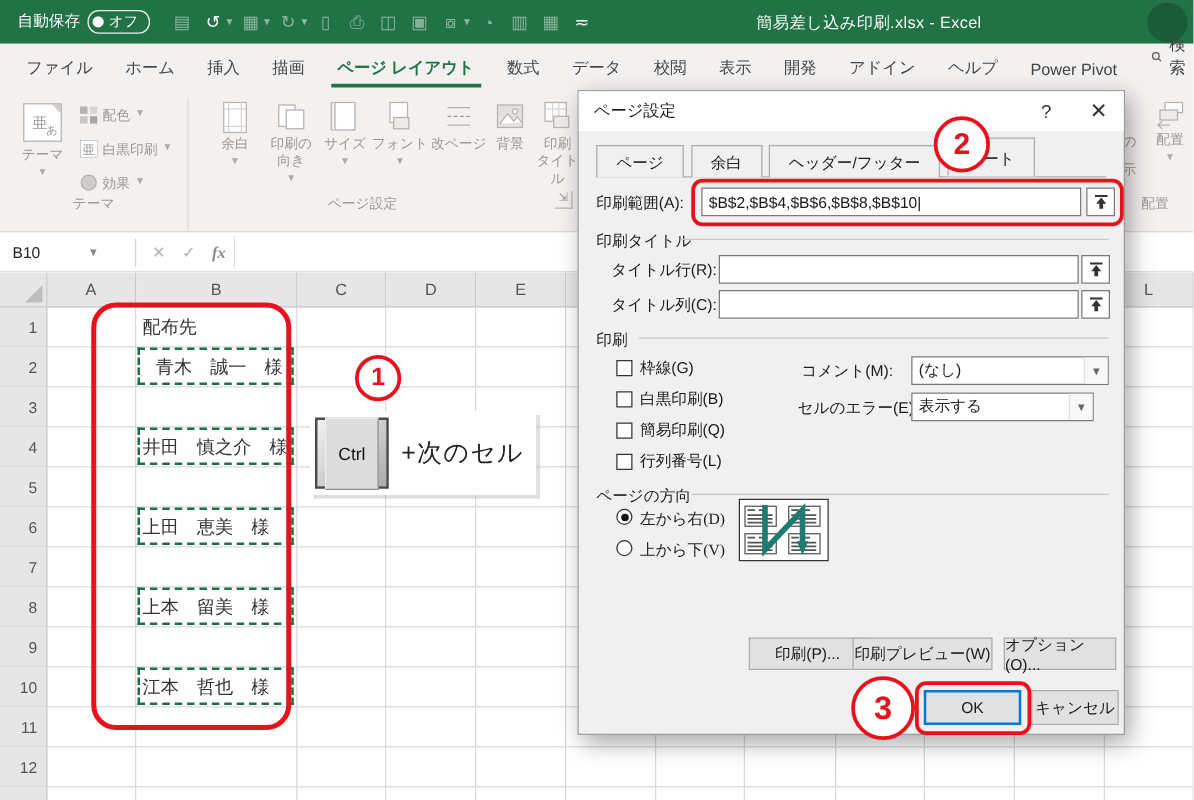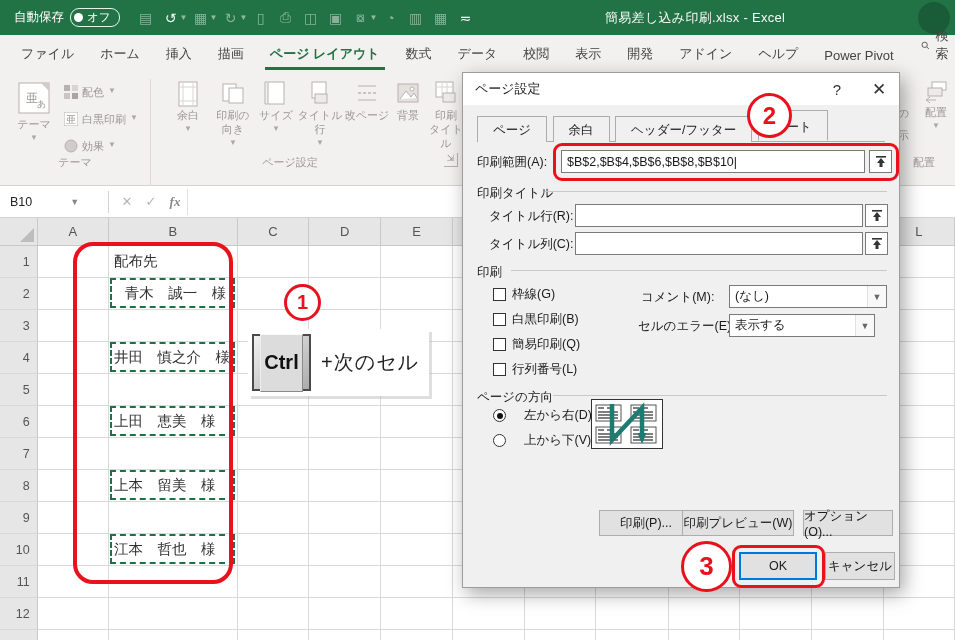--- a/index.html
+++ b/index.html
@@ -70,21 +70,21 @@
 
   
   .red-rect { position:absolute; left:73px; top:242px; width:160px; height:342px; border:4px solid #E8111C; border-radius:20px; z-index:30; }
   .num-circle { position:absolute; background:#fff; border:3px solid #E8111C; border-radius:50%; color:#E8111C;
     font-weight:bold; display:flex; align-items:center; justify-content:center; z-index:120; }
   .ctrl-panel { position:absolute; left:248px; top:329px; width:181px; height:67px; background:#fff;
     box-shadow:3px 3px 0 rgba(185,185,185,.45); display:flex; align-items:center; z-index:25; }
   .keycap { width:59px; height:57px; margin-left:4px; border:2px solid #4a4a4a;
     background:linear-gradient(135deg,#f2f2f2,#ababab); display:flex; align-items:center; justify-content:center; }
   .keycap-inner { width:43px; height:58px; background:#dcdcdc; border:1px solid #8a8a8a; border-top-color:#f8f8f8; border-left-color:#eee;
-    display:flex; align-items:center; justify-content:center; font-weight:bold; font-size:20px; color:#111; }
+    display:flex; align-items:center; justify-content:center; font-weight:normal; font-size:14px; color:#111; }
   .ctrl-hint { font-size:20px; color:#222; margin-left:10px; letter-spacing:1px; }
 
   
   .dialog { position:absolute; left:462px; top:72px; width:438px; height:516px; background:#F0F0F0;
     border:1px solid #9c9c9c; box-shadow:4px 6px 18px rgba(0,0,0,.35); z-index:50; font-size:12.5px; color:#1a1a1a; }
   .dlg-title { position:absolute; left:0; top:0; width:100%; height:32px; background:#fff;
     display:flex; align-items:center; padding-left:12px; font-size:13px; }
   .dlg-btn { position:absolute; top:0; width:36px; height:32px; display:flex; align-items:center; justify-content:center;
     font-size:15px; color:#333; }
   .dlg-help { right:44px; } .dlg-close { right:2px; font-size:17px; }
@@ -97,21 +97,21 @@
     padding-left:5px; font-size:12.5px; overflow:hidden; white-space:nowrap; }
   .refedit { position:absolute; width:23px; height:23px; background:#fff; border:1px solid #7A7A7A;
     display:flex; align-items:center; justify-content:center; }
   .group-line { position:absolute; height:1px; background:#C8C8C8; }
   .chk { position:absolute; display:flex; align-items:center; gap:6px; }
   .chk-box { width:13px; height:13px; border:1px solid #333; background:#fff; }
   .combo { position:absolute; height:23px; background:#fff; border:1px solid #7A7A7A; display:flex; align-items:center; }
   .combo-text { flex:1; padding-left:5px; white-space:nowrap; }
   .combo-arrow { width:19px; height:100%; display:flex; align-items:center; justify-content:center; color:#666;
     border-left:1px solid #E0E0E0; background:#F8F8F8; font-size:9px; }
-  .radio { position:absolute; display:flex; align-items:center; gap:18px; }
+  .radio { position:absolute; display:flex; gap:6px;font-family:Liberation Serif, serif; }
   .radio-dot { width:13px; height:13px; border:1px solid #333; border-radius:50%; background:#fff; position:relative; }
   .radio-dot.sel::after { content:""; position:absolute; left:2.5px; top:2.5px; width:6px; height:6px; border-radius:50%; background:#111; }
   .preview-box { position:absolute; left:128px; top:326px; width:72px; height:50px; background:#fff; border:1px solid #333; }
   .dlg-push { position:absolute; height:26px; background:#E1E1E1; border:1px solid #ADADAD;
     display:flex; align-items:center; justify-content:center; font-size:12.5px; }
   .ok-btn { border:2px solid #0078D7; }
   .red-ring { position:absolute; border:3px solid #E8111C; border-radius:9px; z-index:60; pointer-events:none; }
 </style>
 </head>
 <body>
@@ -222,21 +222,21 @@
             <rect x="9" y="8" width="14" height="15" fill="#fff" stroke="#B5B2AF"></rect>
           </svg><span style="white-space:pre-line">印刷の
 向き</span><span class="caret-s">▼</span></div>
         <div class="ritem" style="left: 256px; top: 7px; width: 40px;"><svg class="ric" width="26" height="27" viewBox="0 0 26 27">
             <rect x="5" y="2" width="16" height="22" fill="#fff" stroke="#B5B2AF"></rect>
             <path d="M2 2 v22 M2 2 h2 M2 24 h2" stroke="#B5B2AF" fill="none"></path>
           </svg><span style="white-space:pre-line">サイズ</span><span class="caret-s">▼</span></div>
         <div class="ritem" style="left: 296px; top: 7px; width: 48px;"><svg class="ric" width="26" height="27" viewBox="0 0 26 27">
             <rect x="5" y="2" width="14" height="16" fill="#fff" stroke="#B5B2AF"></rect>
             <rect x="8" y="14" width="12" height="9" fill="#EDEAE7" stroke="#B5B2AF"></rect>
-          </svg><span style="white-space:pre-line">タイトル行</span><span class="caret-s">▼</span></div>
+          </svg><span style="white-space:pre-line">フォント</span><span class="caret-s">▼</span></div>
         <div class="ritem" style="left: 344px; top: 7px; width: 46px;"><svg class="ric" width="26" height="27" viewBox="0 0 26 27">
             <path d="M4 6 h18 M4 20 h18" stroke="#B5B2AF"></path>
             <path d="M4 13 h3 M9 13 h3 M14 13 h3 M19 13 h3" stroke="#9B9894"></path>
           </svg><span style="white-space:pre-line">改ページ</span></div>
         <div class="ritem" style="left: 390px; top: 7px; width: 36px;"><svg class="ric" width="26" height="27" viewBox="0 0 26 27">
             <rect x="3" y="4" width="20" height="18" fill="#E3E0DD" stroke="#B5B2AF"></rect>
             <path d="M5 19 l6-8 5 6 3-4 3 5" fill="#fff" stroke="#B5B2AF"></path>
             <circle cx="17" cy="9" r="2" fill="#fff" stroke="#B5B2AF"></circle>
           </svg><span style="white-space:pre-line">背景</span></div>
         <div class="ritem" style="left: 424px; top: 7px; width: 44px;"><svg class="ric" width="26" height="27" viewBox="0 0 26 27">

